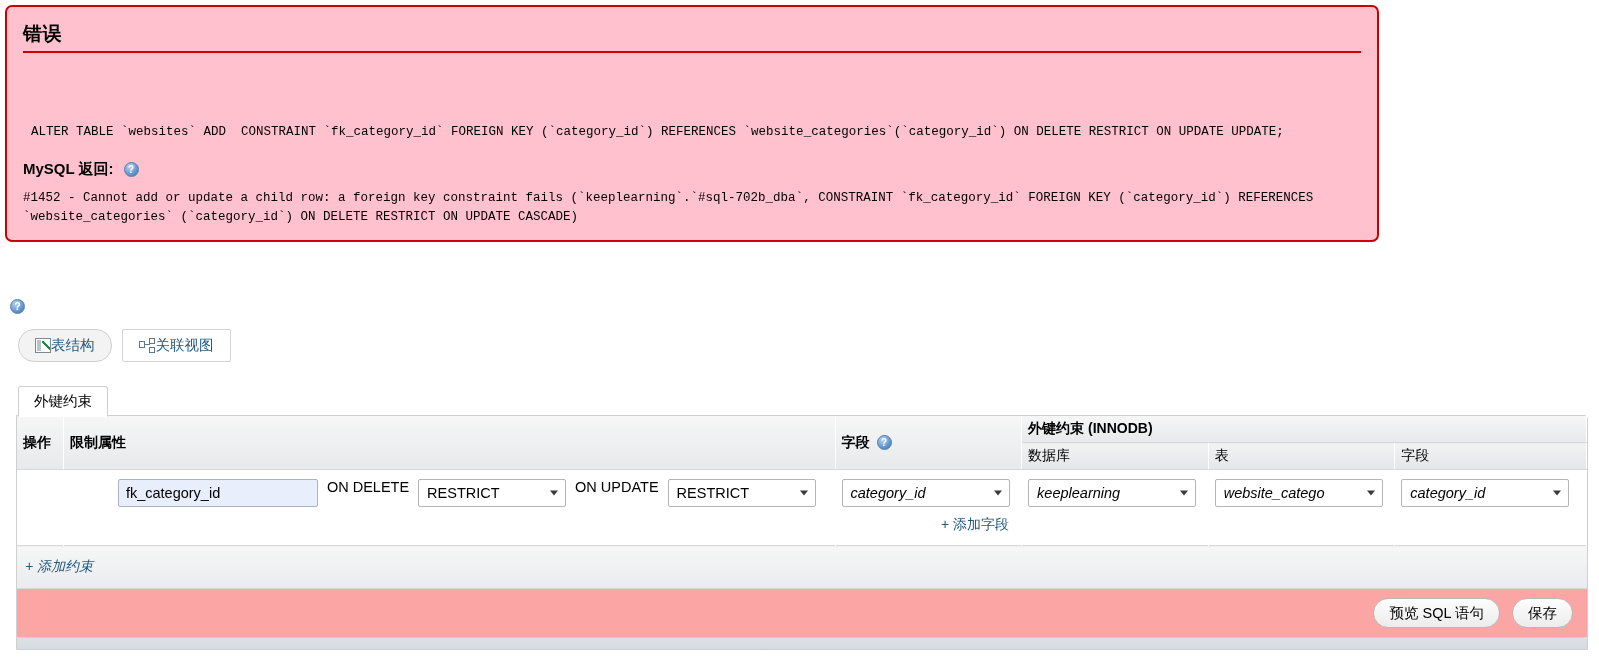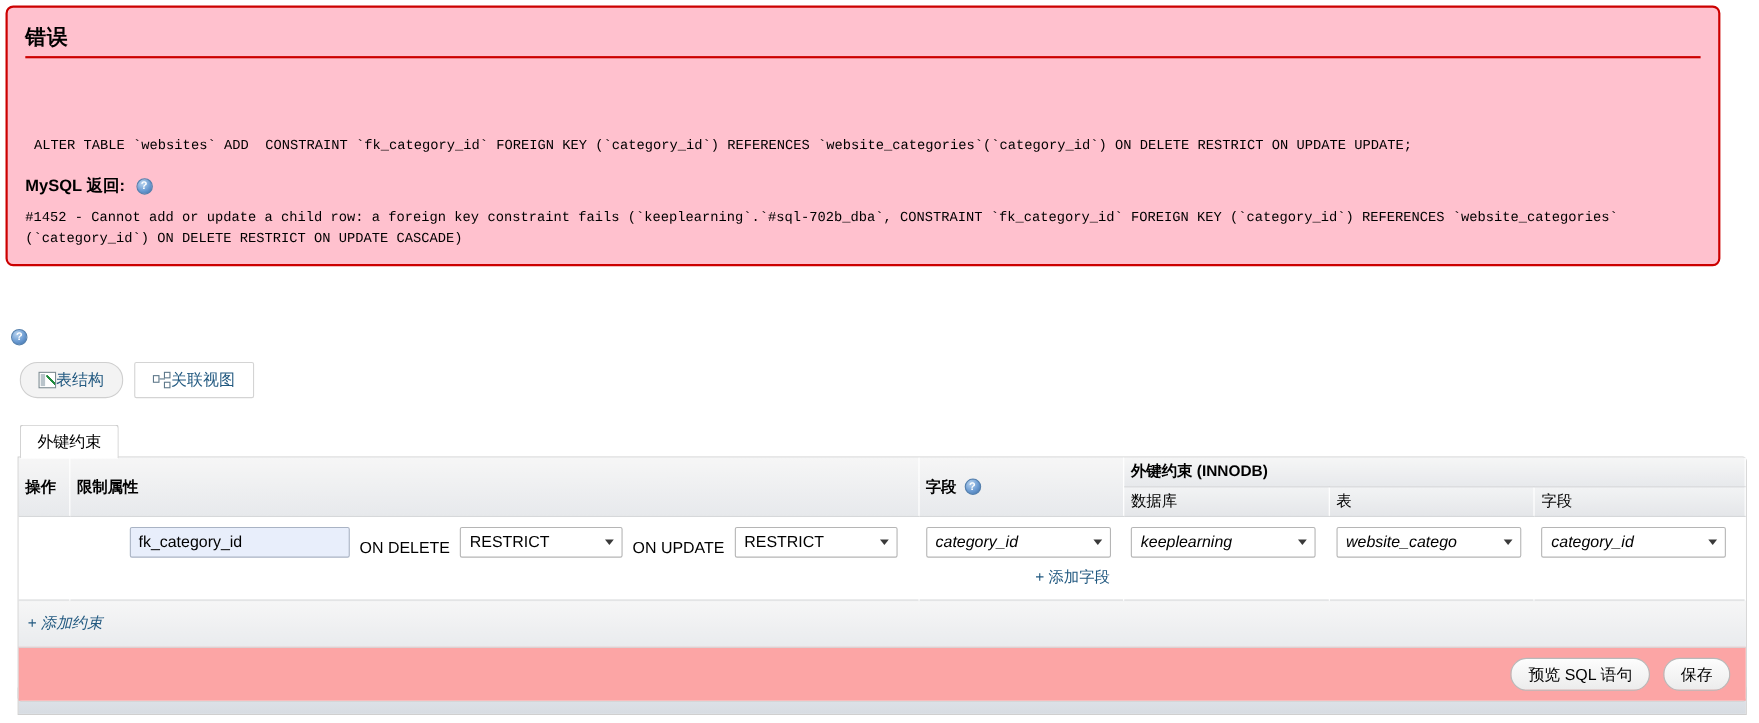--- a/index.html
+++ b/index.html
@@ -10,21 +10,21 @@
     font-family: "Liberation Sans", sans-serif;
     font-size: 13px;
     color: #000000;
     overflow: hidden;
   }
 
   
   .error-box {
     position: absolute;
     left: 5px; top: 5px;
-    width: 1559px;
+    width: 1374px;
     background: #ffc1ce;
     border: 2px solid #cc0000;
     border-radius: 7px;
     padding: 14px 16px 12px 16px;
   }
   .error-title {
     font-size: 19px;
     font-weight: bold;
     color: #000;
     margin: 0 0 4px 0;
@@ -205,21 +205,21 @@
   .col-fld  { width: 185px; }
   .col-db   { width: 185px; }
   .col-tbl  { width: 185px; }
   .col-col  { width: 190px; }
 
   .hdr-flex { display: flex; align-items: center; gap: 7px; }
 
   
   .constraint-line {
     display: flex;
-    align-items: flex-end;
+    align-items: flex-start;
     gap: 9px;
     padding-left: 48px;
     white-space: nowrap;
   }
   input.text-field {
     width: 200px;
     height: 28px;
     padding: 2px 7px;
     font-size: 14.5px;
     font-family: "Liberation Sans", sans-serif;

